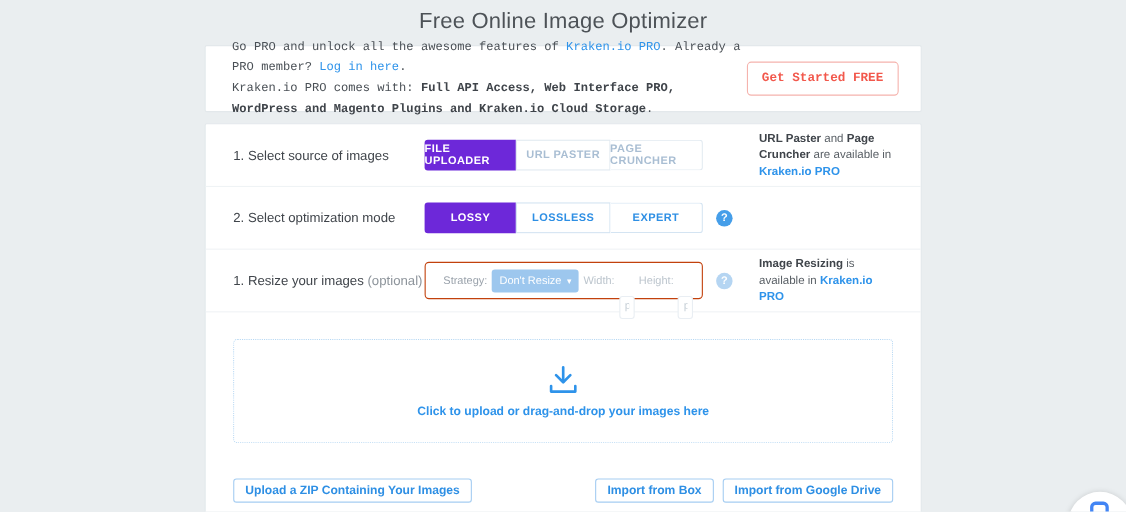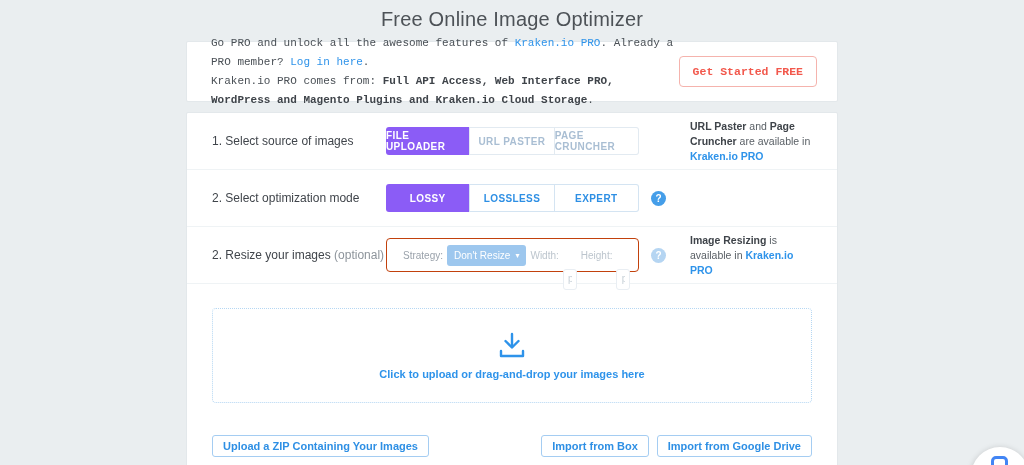--- a/index.html
+++ b/index.html
@@ -66,21 +66,21 @@
     height:28px;
     display:flex;
     align-items:center;
     justify-content:center;
     font-size:10px;
     font-weight:bold;
     letter-spacing:0.4px;
     background:#fff;
     cursor:pointer;
   }
-  .tab.active { background:#8b5cf6; color:#fff; border:none; border-radius:3px 0 0 3px; }
+  .tab.active { background:#6d28d9; color:#fff; border:none; border-radius:3px 0 0 3px; }
   .tab.dim   { color:#a9bed3; border:1px solid #e2eaf1; }
   .tab.blue  { color:#2e8fe4; border:1px solid #d4e4f2; }
   .tab.dim + .tab.dim, .tab.blue + .tab.blue { border-left:none; }
   .tab:last-child { border-radius:0 3px 3px 0; }
   .help-badge {
     width:15px; height:15px;
     border-radius:50%;
     background:#459ee9;
     color:#fff;
     font-size:10px;
@@ -191,21 +191,21 @@
 </head>
 <body>
 
 <h1 class="page-title">Free Online Image Optimizer</h1>
 
 <div class="container">
 
   <div class="card banner">
     <div class="banner-text">
       <p><span>Go PRO and unlock all the awesome features of </span><a>Kraken.io PRO</a><span>. Already a PRO member? </span><a>Log in here</a><span>.</span></p>
-      <p><span>Kraken.io PRO comes from: </span><b>Full API Access, Web Interface PRO, WordPress and Magento Plugins and Kraken.io Cloud Storage</b><span>.</span></p>
+      <p><span>Kraken.io PRO comes with: </span><b>Full API Access, Web Interface PRO, WordPress and Magento Plugins and Kraken.io Cloud Storage</b><span>.</span></p>
     </div>
     <button class="cta-btn">Get Started FREE</button>
   </div>
 
   <div class="card main-card">
 
     <div class="row">
       <div class="row-label">1. Select source of images</div>
       <div class="tab-group">
         <div class="tab active">FILE UPLOADER</div>
@@ -222,21 +222,21 @@
       <div class="tab-group">
         <div class="tab active">LOSSY</div>
         <div class="tab blue">LOSSLESS</div>
         <div class="tab blue">EXPERT</div>
       </div>
       <span class="help-badge">?</span>
       <span class="spacer"></span>
     </div>
 
     <div class="row">
-      <div class="row-label"><span>2. Resize your images</span><span class="muted"> (optional)</span></div>
+      <div class="row-label"><span>1. Resize your images</span><span class="muted"> (optional)</span></div>
       <div class="resize-box">
         <span class="ctl-label">Strategy:</span>
         <span class="dropdown">
             <span>Don't Resize</span>
             <span class="caret">▾</span>
           </span>
         <span class="ctl-label lighter">Width:</span>
         <input class="px-input" placeholder="px" style="">
         <span class="ctl-label lighter">Height:</span>
         <input class="px-input" placeholder="px" style="">

